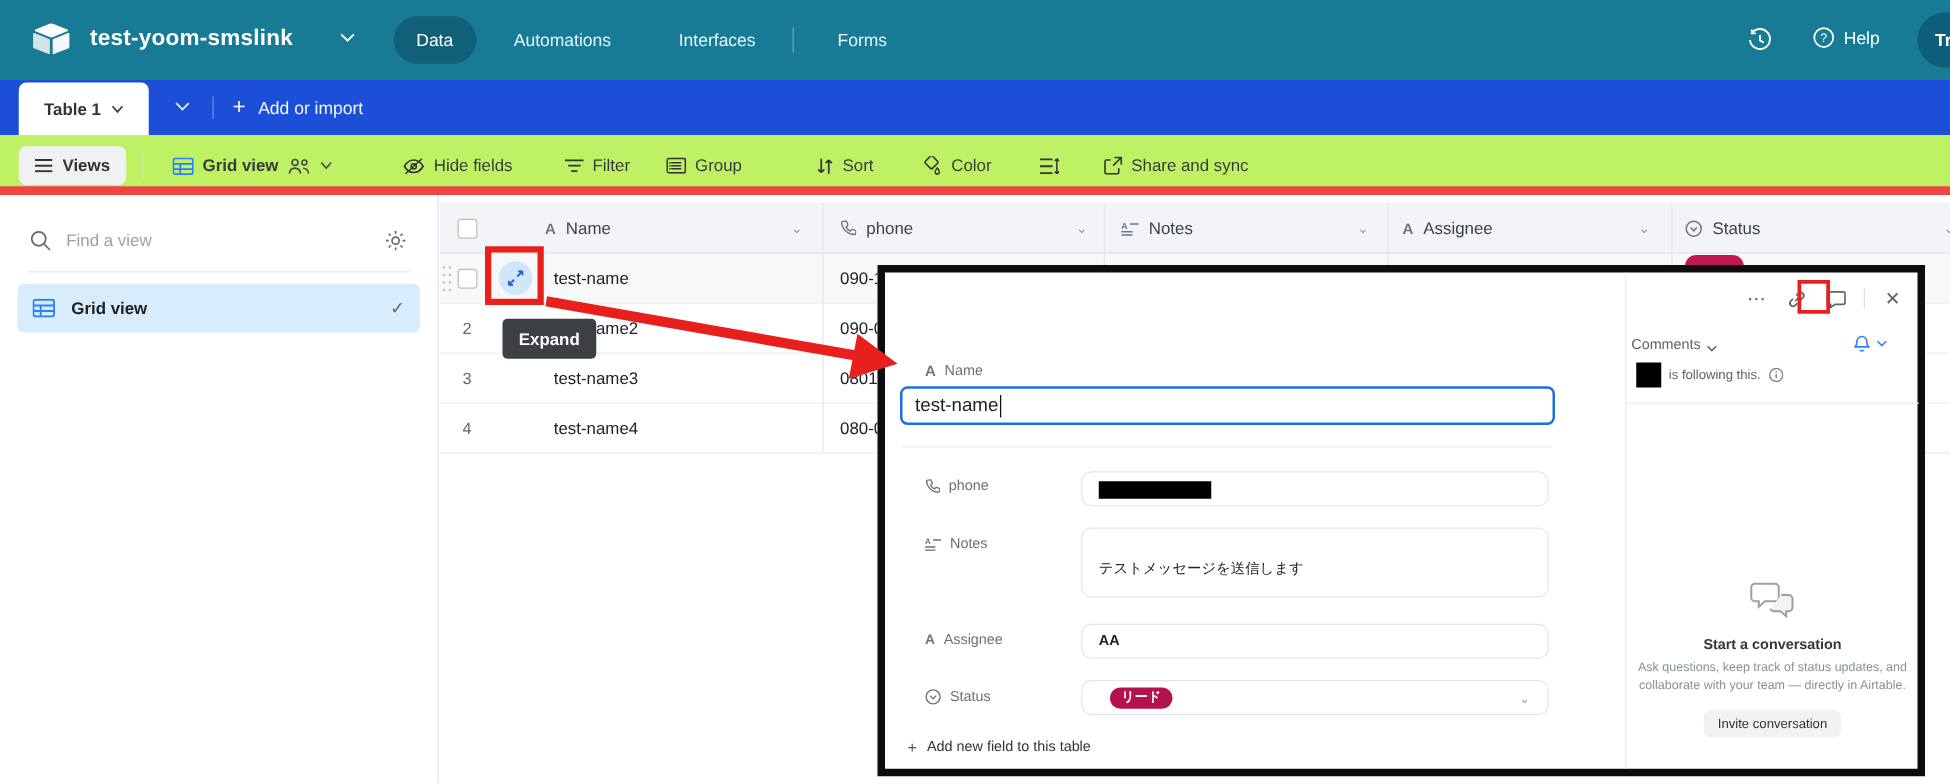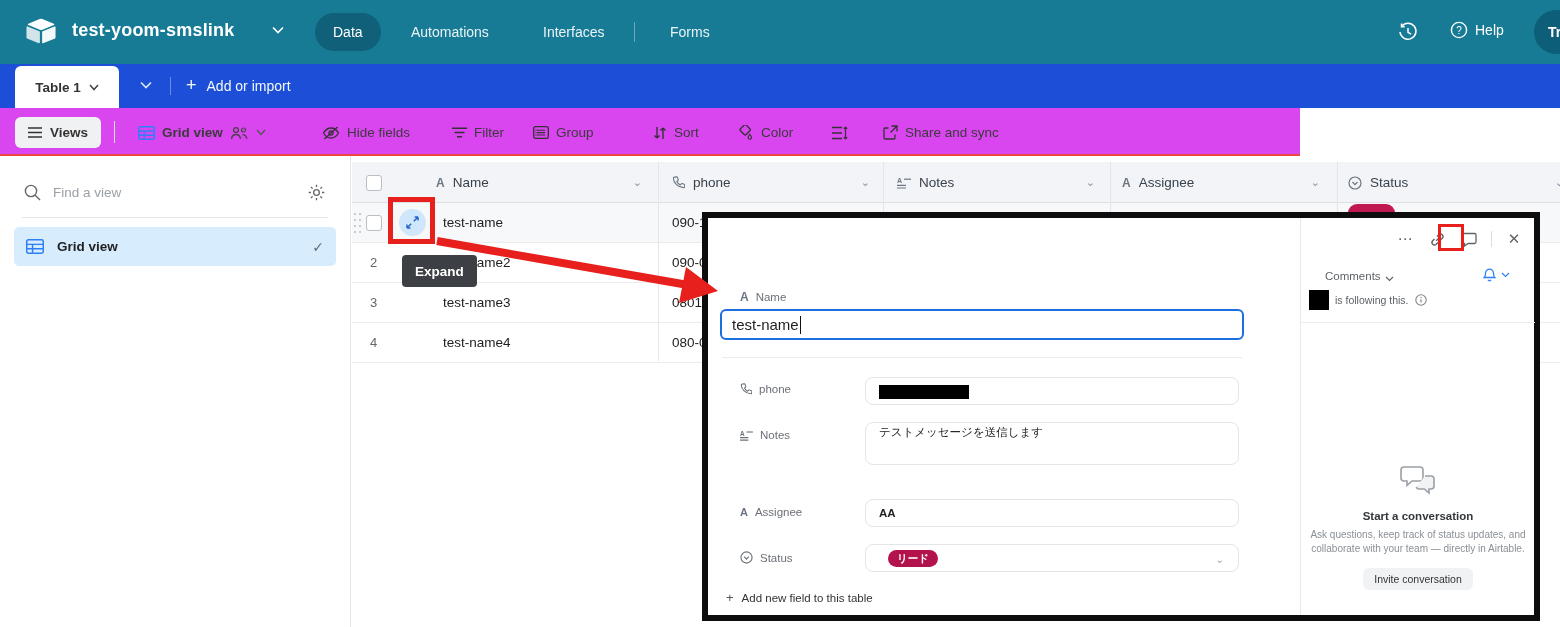--- a/index.html
+++ b/index.html
@@ -21,21 +21,21 @@
 
   
   .tabbar { position:absolute; left:0; top:64px; width:1560px; height:44px; background:#1d4ed8; }
   .table-tab { position:absolute; left:15px; top:2px; width:104px; height:42px; background:#fff; border-radius:6px 6px 0 0; display:flex; align-items:center; justify-content:center; gap:8px; font-size:13.5px; font-weight:bold; color:#333; cursor:pointer; }
   .tabbar-chev { position:absolute; left:133px; top:12px; width:26px; height:20px; color:#dfeef3; text-align:center; cursor:pointer; }
   .tabbar-div { position:absolute; left:170px; top:13px; width:1px; height:18px; background:rgba(255,255,255,.35); }
   .add-import { position:absolute; left:186px; top:11px; display:flex; align-items:center; gap:10px; color:#f2f9fb; font-size:14px; cursor:pointer; }
   .add-import .plus { font-size:18px; font-weight:normal; }
 
   
-  .toolbar { position:absolute; left:0; top:108px; width:1300px; height:48px; background:#d946ef; border-bottom:2px solid #ef4444; }
+  .toolbar { position:absolute; left:0; top:108px; width:1560px; height:48px; background:#bef264; border-bottom:7px solid #ef4444; }
   .views-btn { position:absolute; left:15px; top:9px; width:86px; height:31px; background:#f0f1f2; border-radius:6px; display:flex; align-items:center; justify-content:center; gap:8px; font-size:13.5px; font-weight:bold; color:#333; cursor:pointer; }
   .tool-div { position:absolute; left:114px; top:13px; width:1px; height:22px; background:#ddd; }
   .tool-item { position:absolute; top:9px; height:31px; display:flex; align-items:center; gap:7px; font-size:13.5px; color:#3b3b3b; cursor:pointer; }
   .tool-item .ticon { display:inline-flex; }
   .gv-label { font-weight:bold; }
 
   
   .sidebar { position:absolute; left:0; top:156px; width:351px; height:471px; background:#fff; border-right:1px solid #e4e4e4; }
   .find-row { position:absolute; left:24px; top:24px; width:302px; height:24px; display:flex; align-items:center; gap:12px; }
   .find-input { border:none; outline:none; font-size:13.5px; color:#333; width:220px; font-family:inherit; }
@@ -80,21 +80,21 @@
   .f-label { position:absolute; left:32px; display:flex; gap:7px; align-items:center; font-size:11.5px; color:#6b7077; }
   .f-input { position:absolute; left:157px; width:374px; border:1px solid #e3e5e8; border-radius:8px; background:#fff; font-size:11.5px; color:#222; }
   .redacted { position:absolute; background:#000; }
   .status-pill { display:inline-block; height:17px; line-height:17px; padding:0 9px; border-radius:9px; background:#b3134d; color:#fff; font-size:10.5px; font-weight:bold; }
   .f-chev { position:absolute; color:#9aa0a6; font-size:10px; }
   .add-field { position:absolute; left:18px; top:372px; display:flex; gap:8px; align-items:center; font-size:11.5px; color:#333; cursor:pointer; }
   .add-field .plus { color:#555; font-size:13px; }
 
   
   .c-panel { position:absolute; left:592px; top:0; width:234px; height:397px; border-left:1px solid #e9e9e9; }
-  .c-head { position:absolute; left:24px; top:52px; display:flex; align-items:flex-end; gap:4px; font-size:11.5px; color:#5f6368; cursor:pointer; }
+  .c-head { position:absolute; left:4px; top:52px; display:flex; align-items:flex-end; gap:4px; font-size:11.5px; color:#5f6368; cursor:pointer; }
   .c-bell { position:absolute; right:24px; top:50px; display:flex; align-items:center; gap:5px; cursor:pointer; }
   .c-follow { position:absolute; left:8px; top:72px; display:flex; align-items:center; gap:6px; }
   .c-avatar { width:20px; height:20px; background:#000; }
   .c-follow-text { font-size:10.5px; color:#5f6368; }
   .c-div { position:absolute; left:0; top:104px; width:234px; height:1px; background:#ececec; }
   .c-empty { position:absolute; left:0; top:246px; width:234px; text-align:center; }
   .c-empty-title { margin-top:10px; font-size:11.5px; font-weight:bold; color:#34383c; }
   .c-empty-desc { margin-top:6px; font-size:10px; color:#8a9096; line-height:1.4; }
   .invite-btn { margin-top:12px; display:inline-block; padding:5px 11px; background:#f1f2f4; border-radius:6px; font-size:10.5px; color:#333; cursor:pointer; }
 
@@ -428,21 +428,21 @@
     </div>
 
     <div class="f-label" style="top:211px">
       <svg width="13" height="11" viewBox="0 0 14 12">
           <text x="0" y="6" font-size="7" font-weight="bold" fill="#6b7077" font-family="Liberation Sans, sans-serif">A</text>
           <path d="M0 8.3h9M0 11h9" stroke="#6b7077" stroke-width="1.2"></path>
           <path d="M7 2.2h7" stroke="#6b7077" stroke-width="1.2"></path>
         </svg>
       <span>Notes</span>
     </div>
-    <div class="f-input" style="top:204px;height:43px;padding:2px 13px">
+    <div class="f-input" style="top:204px;height:56px;padding:24px 13px">
       <span>テストメッセージを送信します</span>
     </div>
 
     <div class="f-label" style="top:288px">
       <span class="field-glyph" style="font-size:11px">A</span>
       <span>Assignee</span>
     </div>
     <div class="f-input" style="top:281px;height:28px;padding:7px 13px;font-weight:bold">
       <span>AA</span>
     </div>

